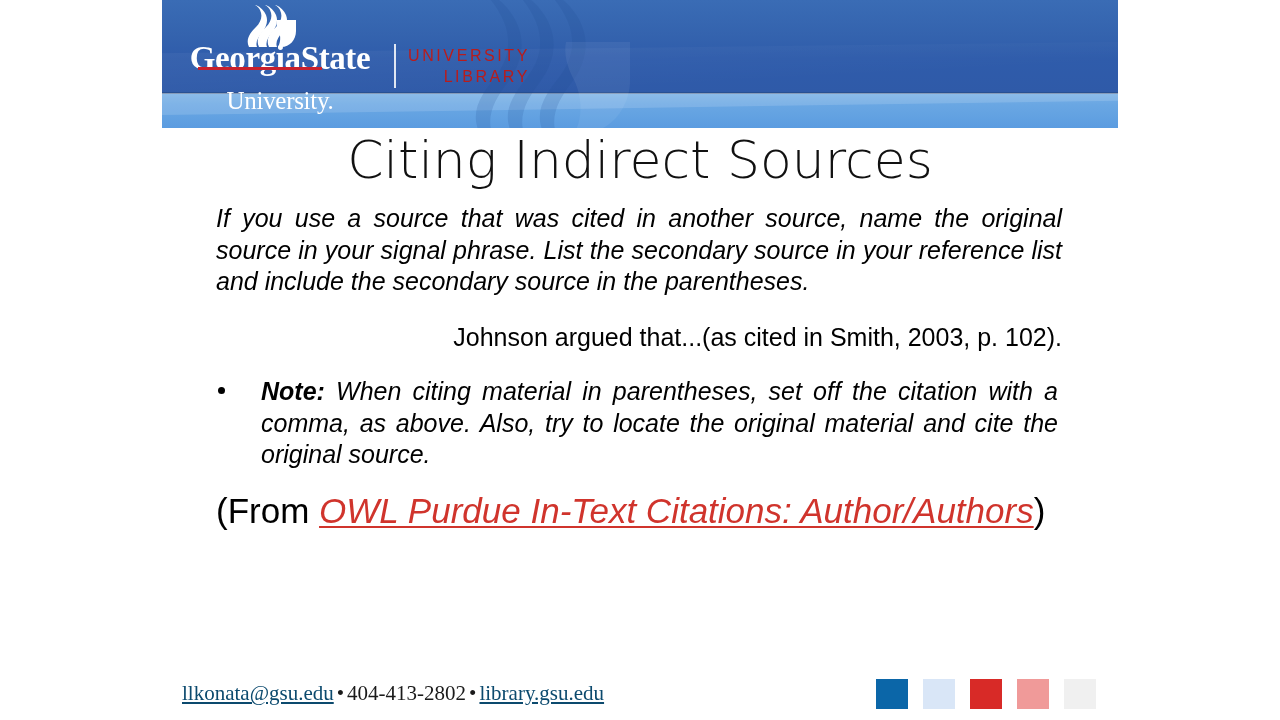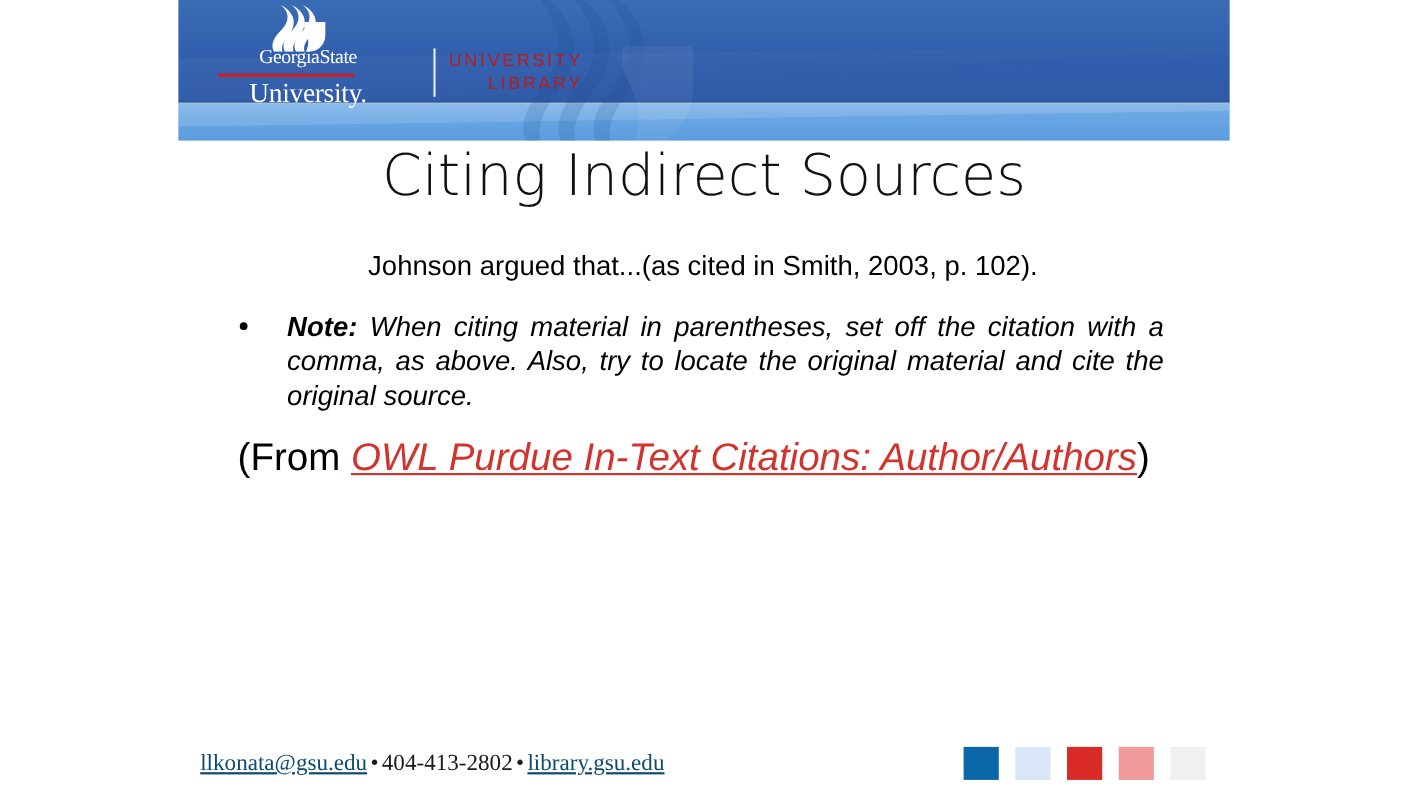--- a/index.html
+++ b/index.html
@@ -107,25 +107,26 @@
     left: 0px;
     top: 38px;
     width: 208px;
     text-align: center;
     color: #ffffff;
     font-family: "Liberation Serif", serif;
     line-height: 1;
     white-space: nowrap;
   }
   .logo-line1 {
-    font-size: 18px;
+    font-size: 33px;
     letter-spacing: -0.4px;
     display: inline-block;
     position: relative;
     padding-bottom: 1px;
+    font-weight: bold;
   }
   .logo-rule {
     position: absolute;
     left: 22px;
     top: 63px;
     width: 124px;
     height: 3px;
     background: #c8202c;
   }
   .logo-line2 {
@@ -179,21 +180,21 @@
     color: #000000;
   }
   .para {
     font-family: "Liberation Sans", sans-serif;
     font-size: 25px;
     line-height: 31.5px;
     text-align: justify;
     margin: 0;
   }
   .para.italic { font-style: italic; }
-  .para.upright { font-style: normal; text-align: center; }
+  .para.upright { font-style: normal; text-align: right; }
 
   .gap-lg { height: 24px; }
   .gap-md { height: 19px; }
 
   .bullet-row {
     position: relative;
     padding-left: 41px;
   }
   .bullet-dot {
     position: absolute;
@@ -307,20 +308,21 @@
         <div>UNIVERSITY</div>
         <div>LIBRARY</div>
       </div>
     </div>
   </div>
 
   <div class="slide-title">Citing Indirect Sources</div>
 
   <div class="body-block">
 
+    <p class="para italic">If you use a source that was cited in another source, name the original source in your signal phrase. List the secondary source in your reference list and include the secondary source in the parentheses.</p>
 
     <div class="gap-lg"></div>
 
     <p class="para upright">Johnson argued that...(as cited in Smith, 2003, p. 102).</p>
 
     <div class="gap-md"></div>
 
     <div class="bullet-row">
       <span class="bullet-dot"></span>
       <p class="bullet-text"><b>Note:</b> <span>When citing material in parentheses, set off the citation with a comma, as above. Also, try to locate the original material and cite the original source.</span></p>

